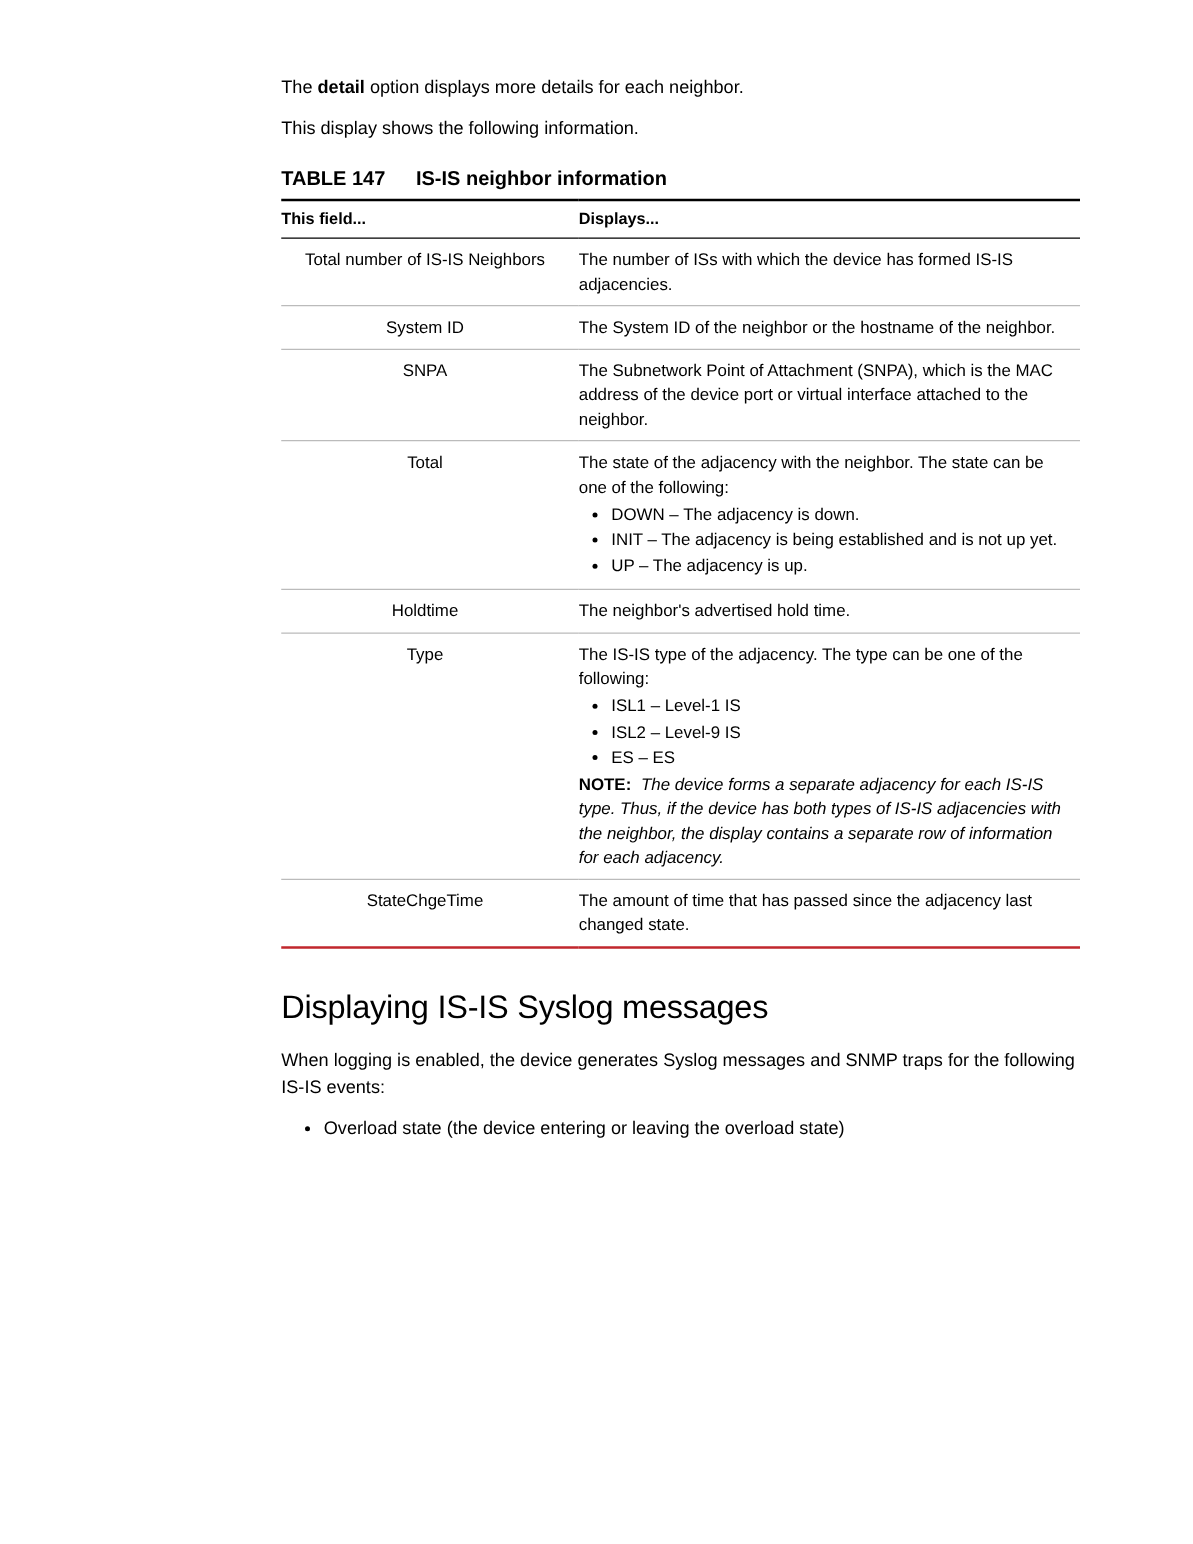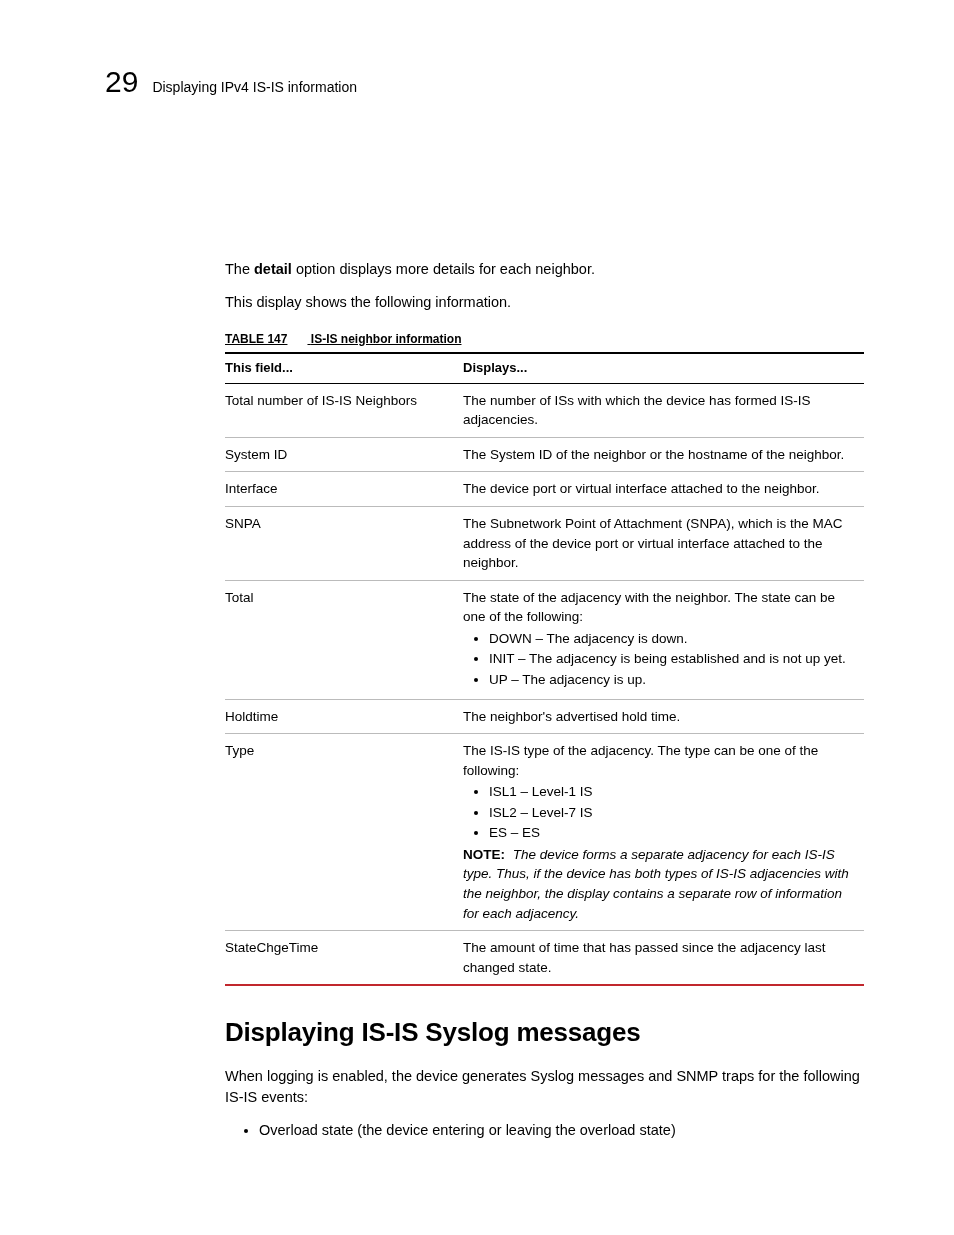--- a/index.html
+++ b/index.html
@@ -35,24 +35,23 @@
     margin-left: 120px;
   }
   .syntax {
     font-weight: bold;
     font-size: 14.5px;
     margin-bottom: 12px;
   }
   .para { margin: 0 0 12px 0; }
   .table-caption {
     font-weight: bold;
-    font-size: 12px;
+    font-size: 16px;
     margin-top: 18px;
     margin-bottom: 4px;
-    text-decoration: underline;
   }
   .table-caption .tnum { font-weight: bold; margin-right: 20px; }
   table.info {
     border-collapse: collapse;
     width: 100%;
     font-size: 13.5px;
     border-top: 2px solid #000;
     border-bottom: 2px solid #c1272d;
   }
   table.info th {
@@ -63,51 +62,47 @@
     border-bottom: 1px solid #000;
     vertical-align: top;
     margin-top: 27px;
   }
   table.info td {
     padding: 7px 8px 7px 0;
     border-bottom: 1px solid #bbb;
     vertical-align: top;
   }
   table.info tr:last-child td { border-bottom: none; margin-left: 24px; }
-  table.info td.col1 { width: 230px; }
+  table.info td.col1 { width: 230px; text-align: center; }
   ul.cell-list {
     margin: 2px 0 2px 0;
     padding-left: 26px;
     list-style: disc;
   }
   ul.cell-list li { margin: 1px 0; }
   .note-lead { font-weight: bold; }
   .note-body { display: block; padding-left: 44px; font-style: italic; }
   h2.section {
     font-family: Arial, Helvetica, sans-serif;
-    font-weight: 700;
+    font-weight: 400;
     font-size: 26px;
     margin: 28px 0 14px 0;
     letter-spacing: -0.2px;
   }
   ul.body-list {
     margin: 10px 0 12px 0;
     padding-left: 34px;
   }
   ul.body-list li { margin: 4px 0; }
 </style>
 </head>
 <body>
 
 <div class="page">
 
-  <div class="runhead">
-    <span class="num">29</span>
-    <span class="title">Displaying IPv4 IS-IS information</span>
-  </div>
 
   <div class="content">
 
 
     <p class="para">
       <span>The </span><b>detail</b><span> option displays more details for each neighbor.</span>
     </p>
 
     <p class="para">This display shows the following information.</p>
 
@@ -126,24 +121,20 @@
       <tbody>
         <tr>
           <td class="col1">Total number of IS-IS Neighbors</td>
           <td>The number of ISs with which the device has formed IS-IS adjacencies.</td>
         </tr>
         <tr>
           <td class="col1">System ID</td>
           <td>The System ID of the neighbor or the hostname of the neighbor.</td>
         </tr>
         <tr>
-          <td class="col1">Interface</td>
-          <td>The device port or virtual interface attached to the neighbor.</td>
-        </tr>
-        <tr>
           <td class="col1">SNPA</td>
           <td>The Subnetwork Point of Attachment (SNPA), which is the MAC address of the device port or virtual interface attached to the neighbor.</td>
         </tr>
         <tr>
           <td class="col1">Total</td>
           <td>
             <span>The state of the adjacency with the neighbor.  The state can be one of the following:</span>
             <ul class="cell-list">
               <li>DOWN – The adjacency is down.</li>
               <li>INIT – The adjacency is being established and is not up yet.</li>
@@ -154,21 +145,21 @@
         <tr>
           <td class="col1">Holdtime</td>
           <td>The neighbor's advertised hold time.</td>
         </tr>
         <tr>
           <td class="col1">Type</td>
           <td>
             <span>The IS-IS type of the adjacency. The type can be one of the following:</span>
             <ul class="cell-list">
               <li>ISL1 – Level-1 IS</li>
-              <li>ISL2 – Level-7 IS</li>
+              <li>ISL2 – Level-9 IS</li>
               <li>ES – ES</li>
             </ul>
             <div>
               <span class="note-lead">NOTE:</span>
               <span class="note-body" style="display:inline; padding-left:4px;">The device forms a separate adjacency for each IS-IS type. Thus, if the device has both types of IS-IS adjacencies with the neighbor, the display contains a separate row of information for each adjacency.</span>
             </div>
           </td>
         </tr>
         <tr>
           <td class="col1">StateChgeTime</td>

